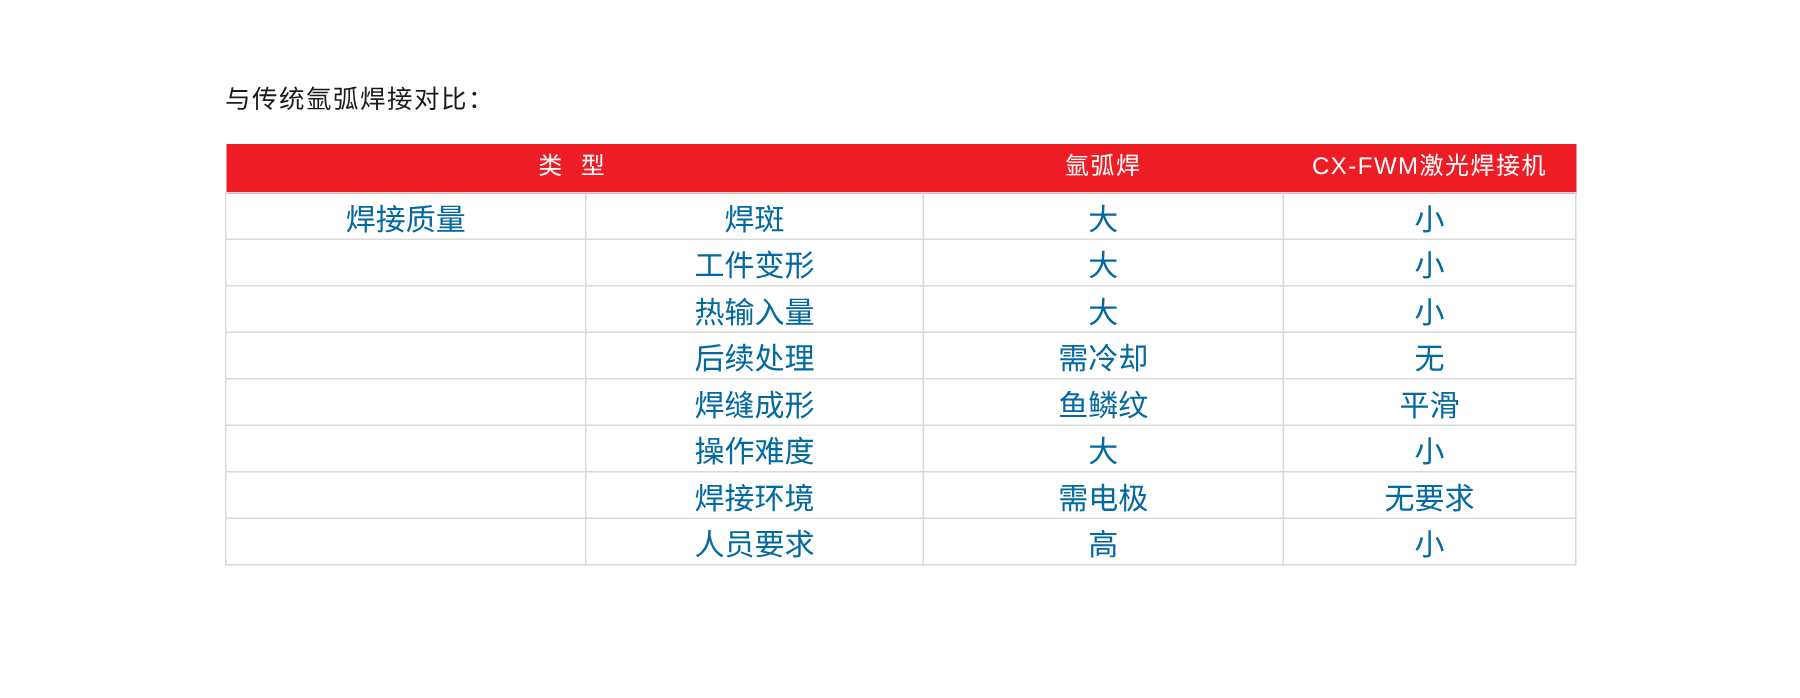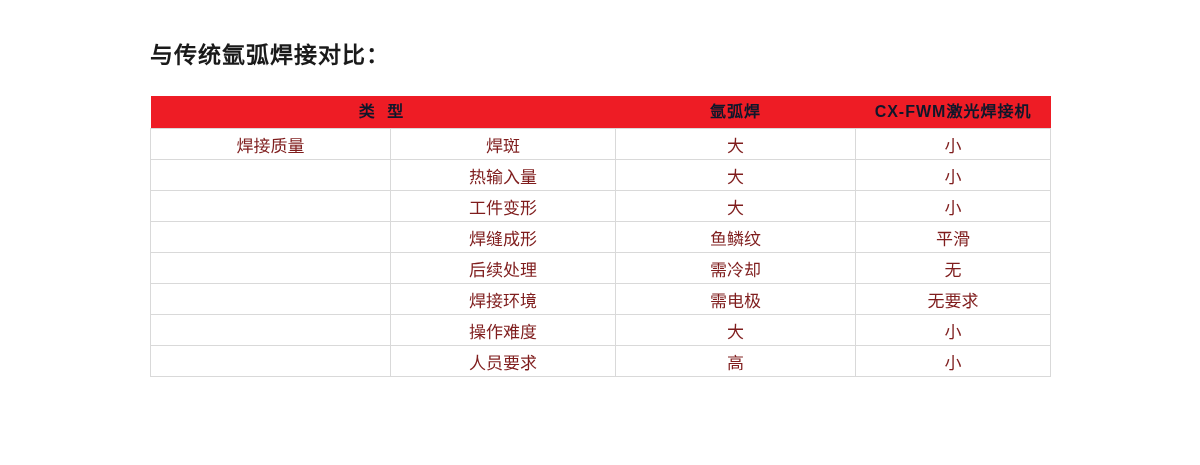--- a/index.html
+++ b/index.html
@@ -16,23 +16,23 @@
   }
   .page {
     position: relative;
     width: 1200px;
     height: 465px;
     box-sizing: border-box;
   }
   .heading {
     position: absolute;
     left: 150px;
-    top: 36px;
-    font-size: 23px;
-    font-weight: bold;
+    top: 52px;
+    font-size: 17px;
+    font-weight: normal;
     letter-spacing: 1px;
     color: #1a1a1a;
     white-space: nowrap;
   }
   .table-wrap {
     position: absolute;
     left: 150px;
     top: 96px;
     width: 900px;
   }
@@ -41,42 +41,42 @@
     width: 900px;
     table-layout: fixed;
   }
   table.compare col.c1 { width: 240px; }
   table.compare col.c2 { width: 225px; }
   table.compare col.c3 { width: 240px; }
   table.compare col.c4 { width: 195px; }
 
   table.compare thead th {
     background: #ee1c25;
-    color: #0f172a;
+    color: #ffffff;
     font-size: 16px;
-    font-weight: bold;
+    font-weight: normal;
     height: 32px;
     line-height: 32px;
     padding: 0;
     text-align: center;
     border: none;
     letter-spacing: 1px;
   }
   table.compare thead th.type-head {
     
     letter-spacing: 4px;
   }
   table.compare tbody td {
     border: 1px solid #d9d9d9;
     height: 30px;
-    font-size: 17px;
+    font-size: 20px;
     text-align: center;
     vertical-align: middle;
     padding: 0 4px;
-    color: #7f1d1d;
+    color: #0369a1;
     font-family: "Liberation Serif", "DejaVu Serif", serif;
     white-space: nowrap;
   }
   table.compare tbody td.group {
     font-family: "Liberation Serif", "DejaVu Serif", serif;
   }
   table.compare tbody td.empty {
     border-right: 1px solid #d9d9d9;
   }
 </style>
@@ -104,53 +104,53 @@
       </thead>
       <tbody>
           <tr>
             <td class="group">焊接质量</td>
             <td>焊斑</td>
             <td>大</td>
             <td>小</td>
           </tr>
           <tr>
             <td class="group empty"></td>
+            <td>工件变形</td>
+            <td>大</td>
+            <td>小</td>
+          </tr>
+          <tr>
+            <td class="group empty"></td>
             <td>热输入量</td>
             <td>大</td>
             <td>小</td>
           </tr>
           <tr>
             <td class="group empty"></td>
-            <td>工件变形</td>
-            <td>大</td>
-            <td>小</td>
+            <td>后续处理</td>
+            <td>需冷却</td>
+            <td>无</td>
           </tr>
           <tr>
             <td class="group empty"></td>
             <td>焊缝成形</td>
             <td>鱼鳞纹</td>
             <td>平滑</td>
           </tr>
           <tr>
             <td class="group empty"></td>
-            <td>后续处理</td>
-            <td>需冷却</td>
-            <td>无</td>
+            <td>操作难度</td>
+            <td>大</td>
+            <td>小</td>
           </tr>
           <tr>
             <td class="group empty"></td>
             <td>焊接环境</td>
             <td>需电极</td>
             <td>无要求</td>
-          </tr>
-          <tr>
-            <td class="group empty"></td>
-            <td>操作难度</td>
-            <td>大</td>
-            <td>小</td>
           </tr>
           <tr>
             <td class="group empty"></td>
             <td>人员要求</td>
             <td>高</td>
             <td>小</td>
           </tr>
         </tbody>
     </table>
   </div>

